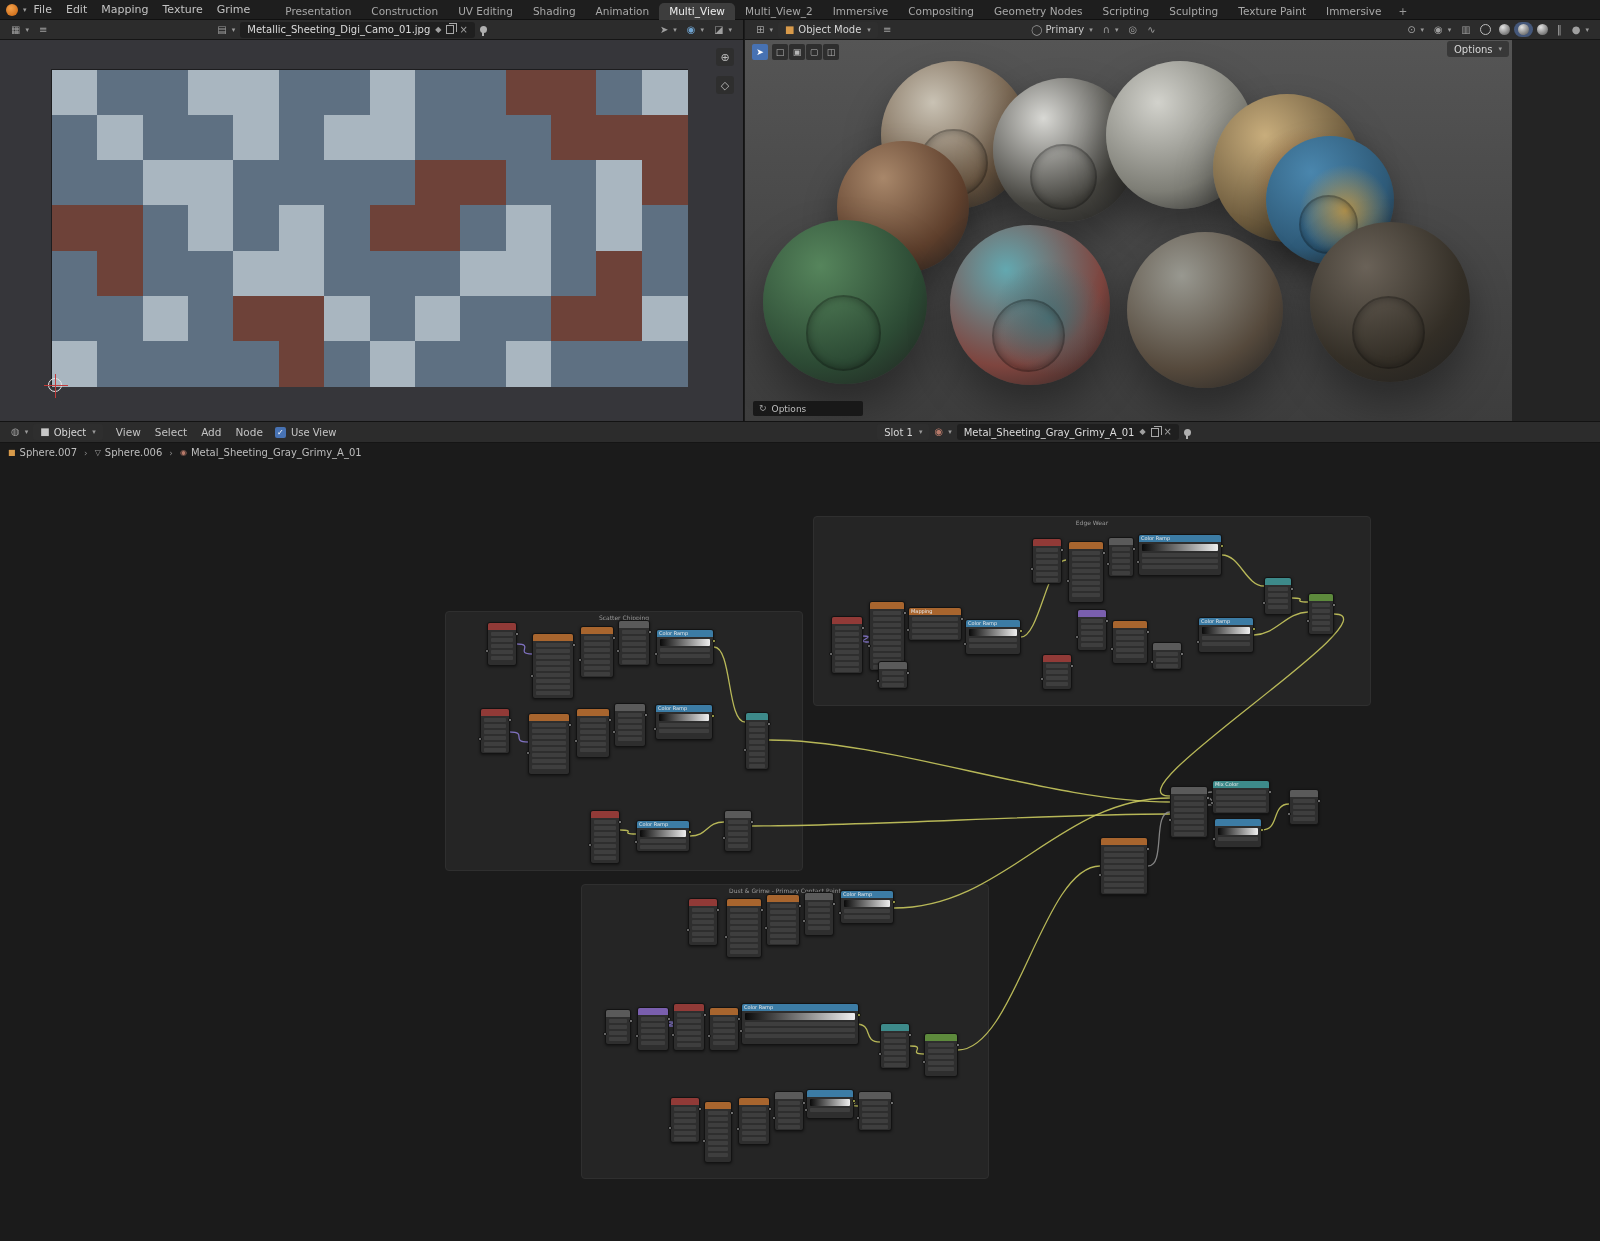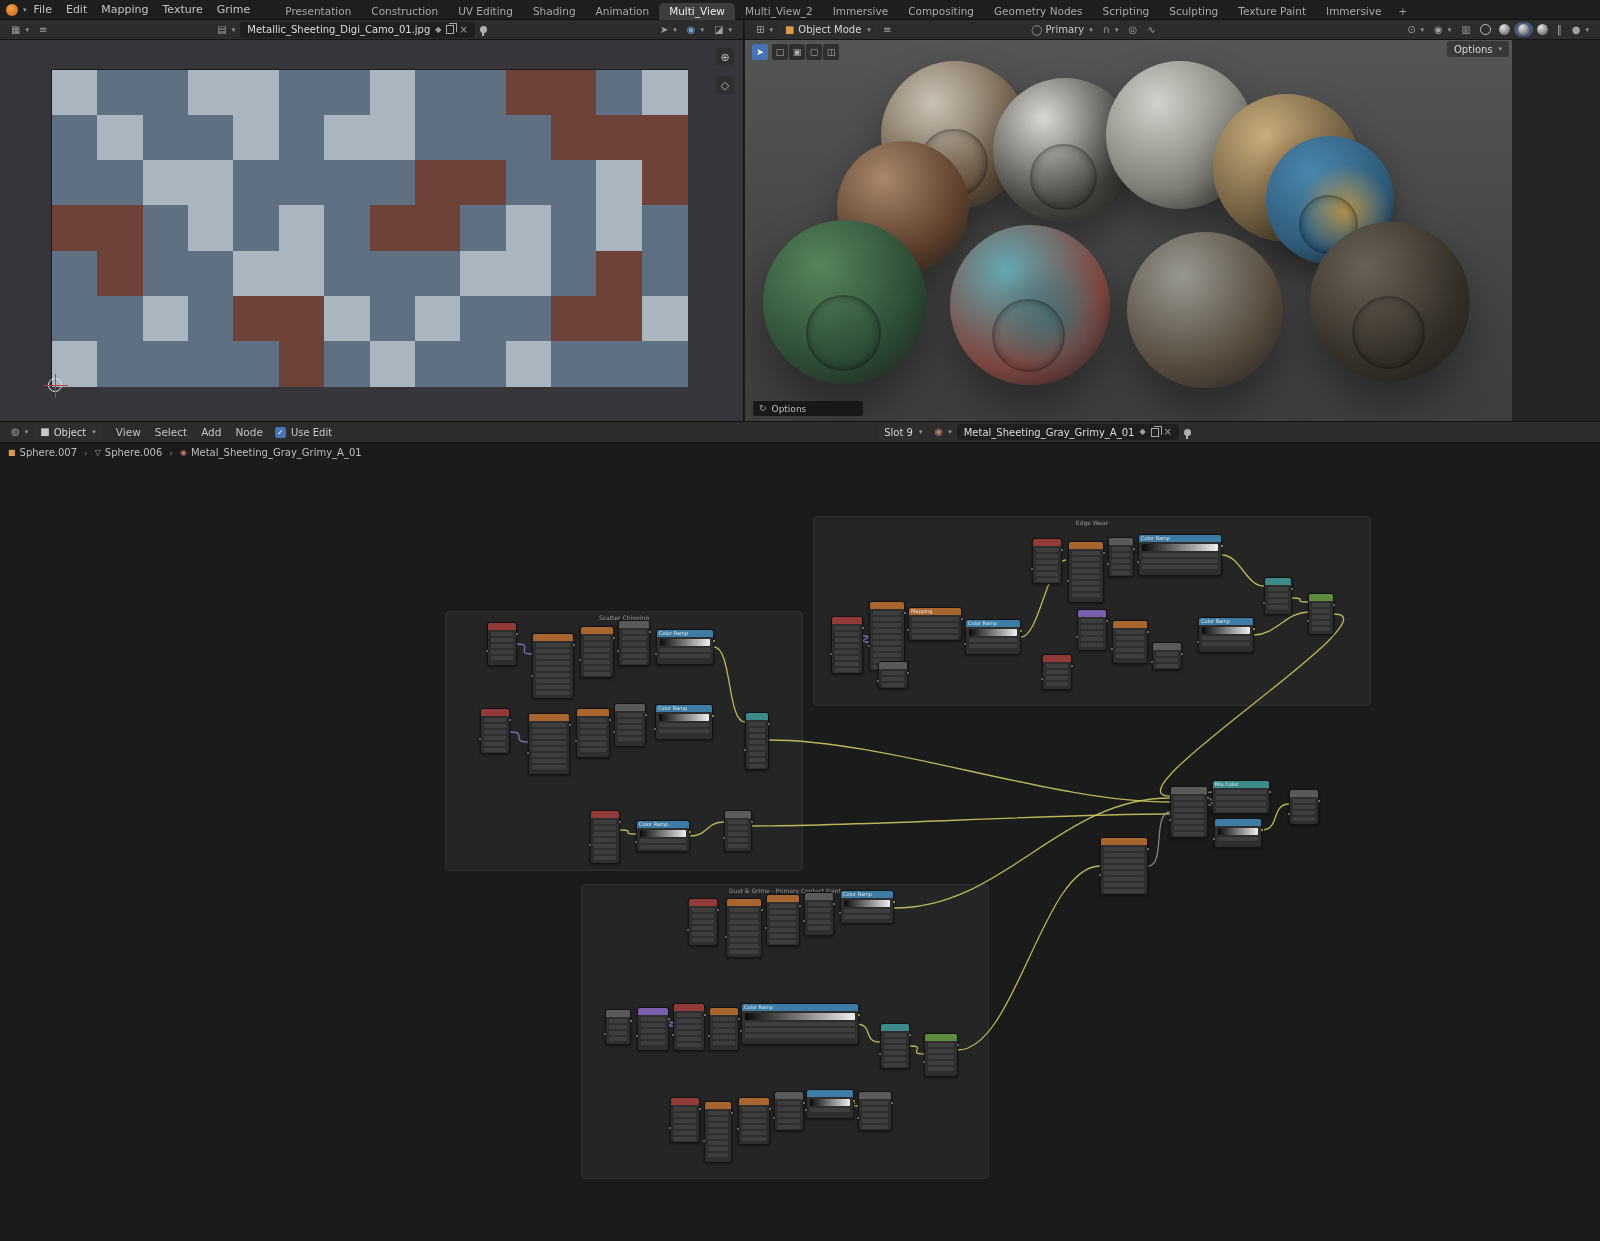--- a/index.html
+++ b/index.html
@@ -379,25 +379,25 @@
     <span class="caret">▾</span>
   </span>
   <div id="shader-menus" style="display:flex; margin-left:6px;">
       <span class="smenu">View</span>
       <span class="smenu">Select</span>
       <span class="smenu">Add</span>
       <span class="smenu">Node</span>
     </div>
   <span class="hbtn" style="gap:5px;">
     <span class="cbbox">✓</span>
-    <span style="font-size:10px;">Use Edit</span>
+    <span style="font-size:10px;">Use View</span>
   </span>
   <span style="flex:1;"></span>
   <span class="pillbtn">
-    <span>Slot 9</span>
+    <span>Slot 1</span>
     <span class="caret">▾</span>
   </span>
   <span class="hbtn">
     <span class="icon" style="color:#b87a6a;">◉</span>
     <span class="caret">▾</span>
   </span>
   <span class="datafield">
     <span>Metal_Sheeting_Gray_Grimy_A_01</span>
     <span class="icon" style="font-size:8px;">◆</span>
     <span class="icopy"></span>

